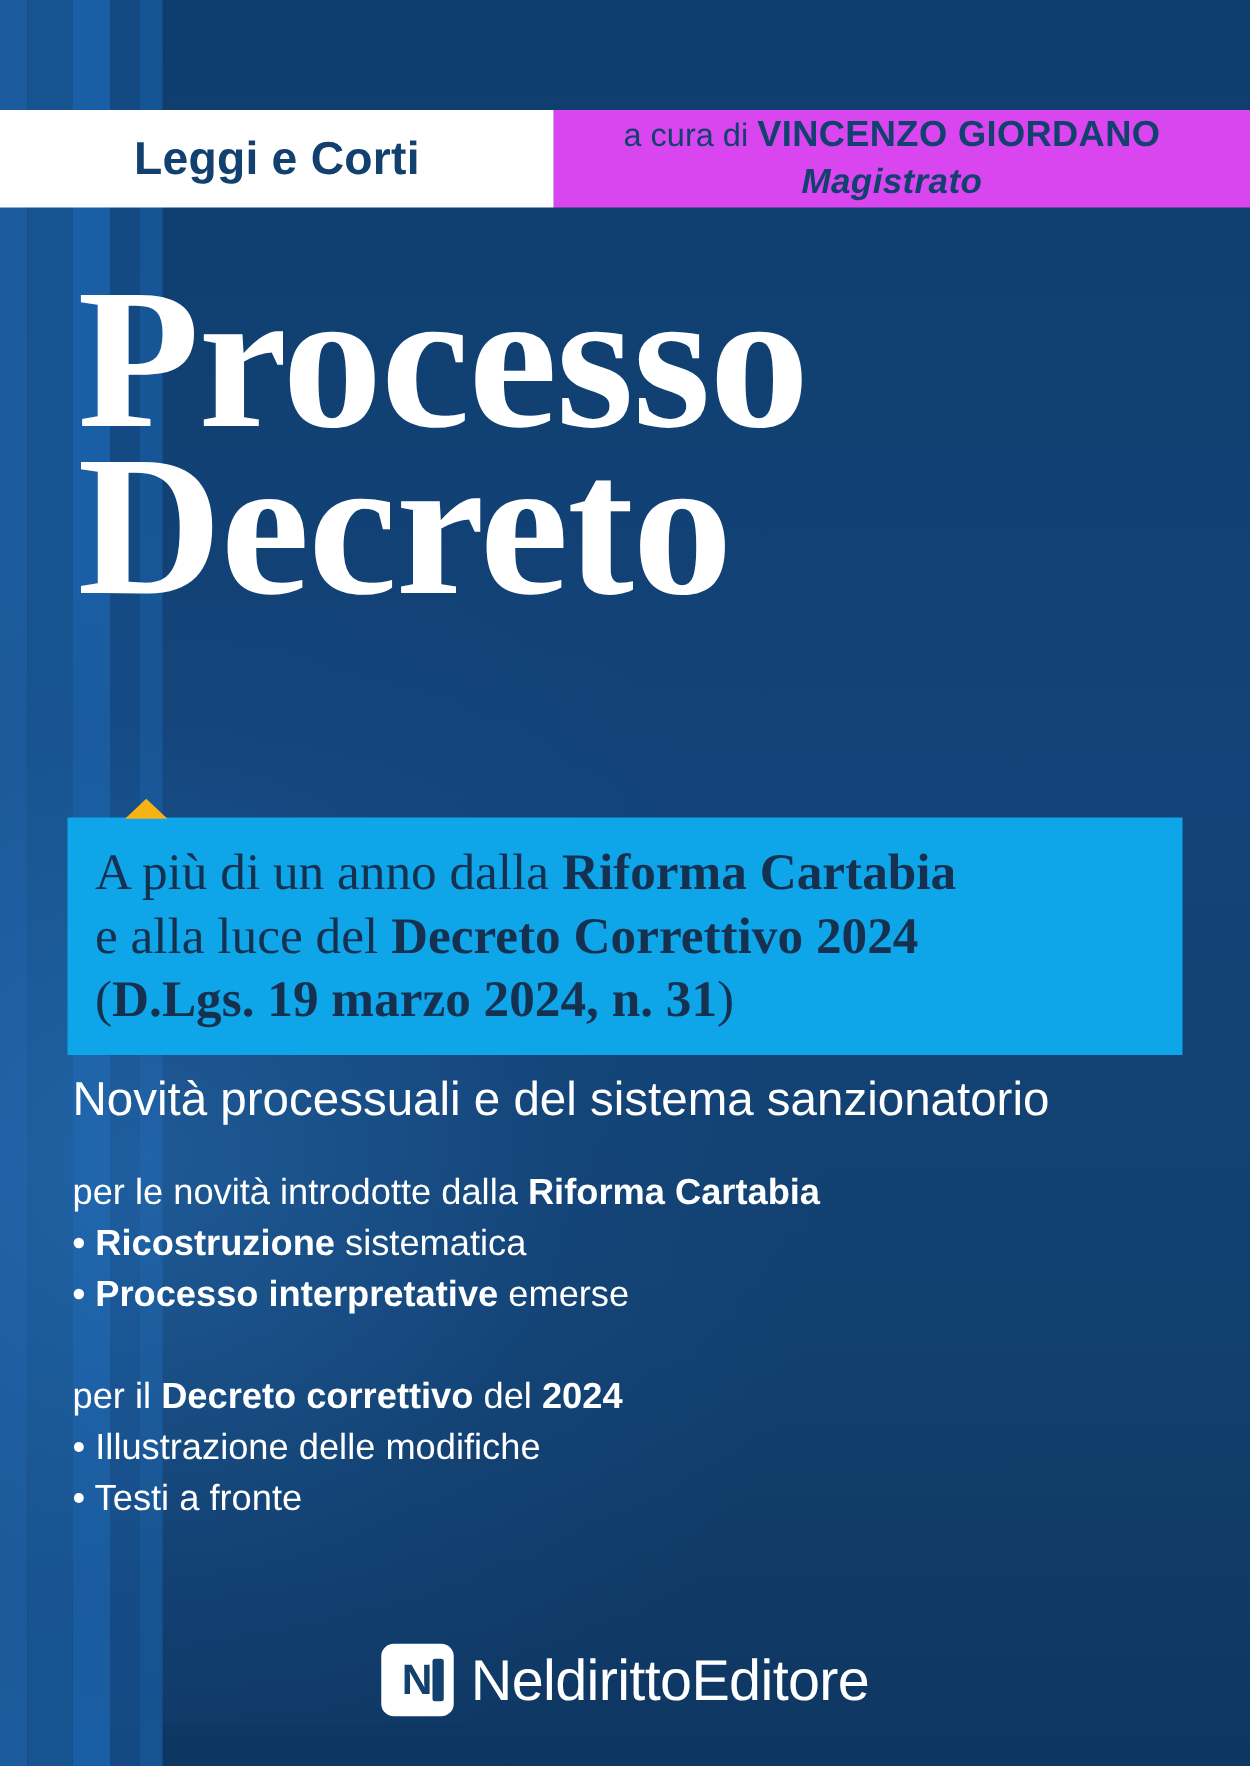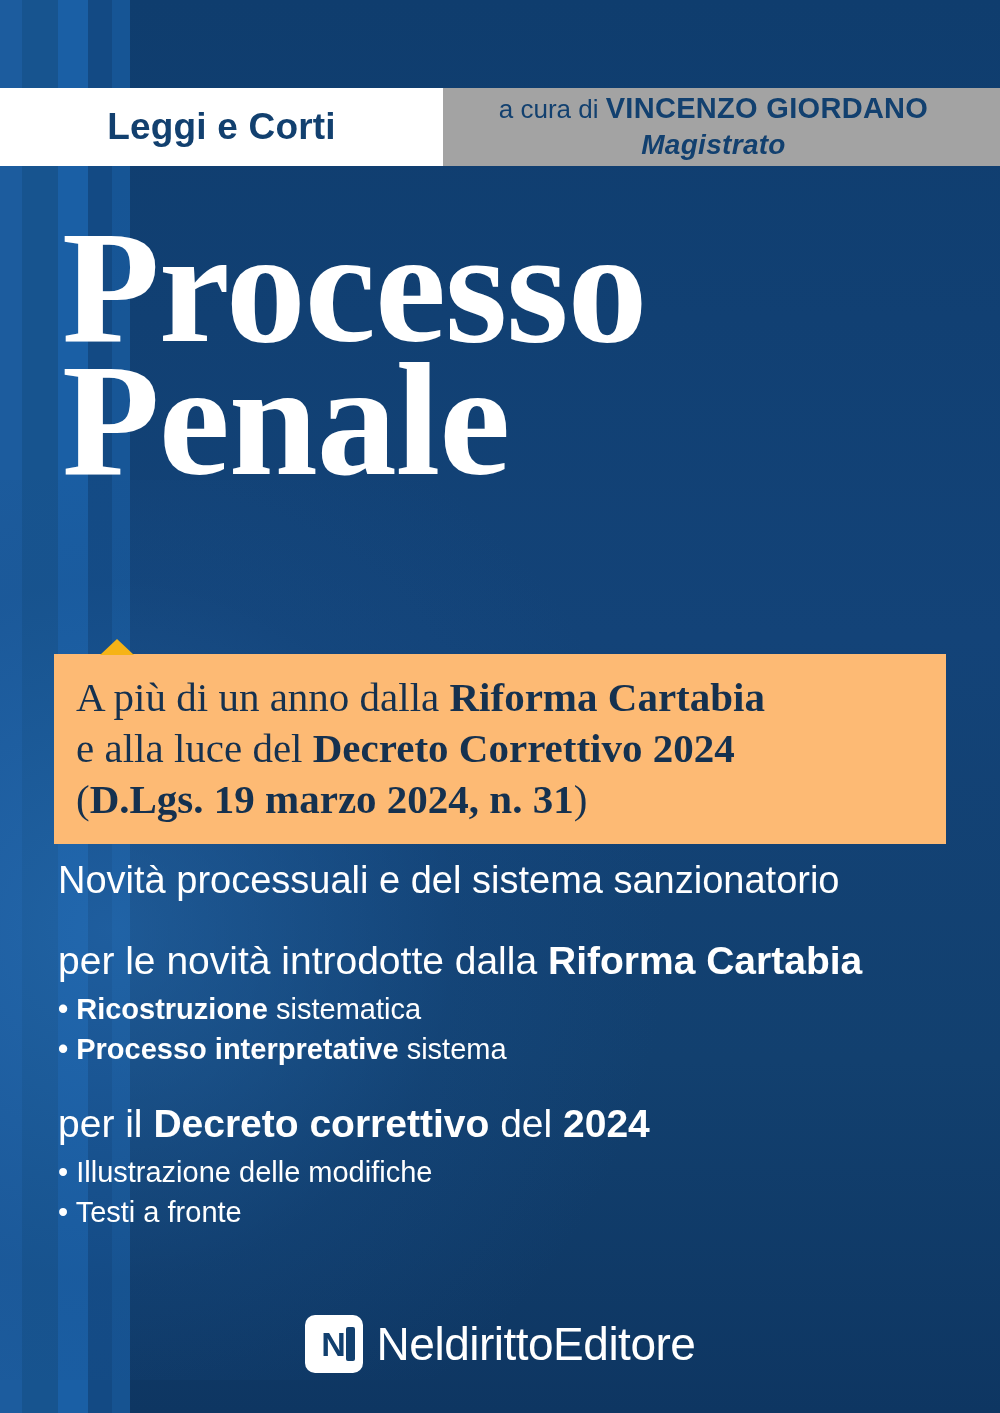--- a/index.html
+++ b/index.html
@@ -62,21 +62,21 @@
     justify-content: center;
   }
   .header-left span {
     color: #12406f;
     font-size: 37px;
     font-weight: bold;
     letter-spacing: .2px;
   }
   .header-right {
     flex: 1;
-    background: #a3a3a3;
+    background: #d946ef;
     display: flex;
     flex-direction: column;
     align-items: center;
     justify-content: center;
     padding-right: 16px;
   }
   .curator-line {
     color: #12406f;
     font-size: 26px;
     line-height: 1.1;
@@ -112,21 +112,21 @@
   .t1 { font-size: 118px; }
   .t2 { font-size: 160px; margin-top: 2px; }
   .t3 { font-size: 160px; margin-top: -14px; }
 
   
   .callout {
     position: absolute;
     left: 54px;
     top: 654px;
     width: 892px;
-    background: #fdba74;
+    background: #0ea5e9;
     padding: 18px 22px 20px 22px;
     box-sizing: border-box;
   }
   .callout::before {
     content: "";
     position: absolute;
     left: 46px;
     top: -15px;
     width: 0; height: 0;
     border-left: 17px solid transparent;
@@ -156,21 +156,21 @@
   
   .group {
     position: absolute;
     left: 58px;
     width: 900px;
     color: #ffffff;
   }
   .group-1 { top: 935px; }
   .group-2 { top: 1098px; }
   .group-head {
-    font-size: 39px;
+    font-size: 29px;
     line-height: 1.35;
     margin-bottom: 2px;
   }
   .group-head b { font-weight: bold; }
   .bullet {
     font-size: 29px;
     line-height: 1.3;
     margin-top: 3px;
   }
   .bullet b { font-weight: bold; }
@@ -235,21 +235,21 @@
     <div class="header-right">
       <div class="curator-line">
         <span>a cura di </span><b>VINCENZO GIORDANO</b>
       </div>
       <div class="curator-role">Magistrato</div>
     </div>
   </div>
 
   <div class="title-block">
     <div class="title-line t2">Processo</div>
-    <div class="title-line t3">Penale</div>
+    <div class="title-line t3">Decreto</div>
   </div>
 
   <div class="callout">
     <p>
       <span>A più di un anno dalla </span><b>Riforma Cartabia</b>
     </p>
     <p>
       <span>e alla luce del </span><b>Decreto Correttivo 2024</b>
     </p>
     <p>
@@ -260,21 +260,21 @@
   <div class="subtitle">Novità processuali e del sistema sanzionatorio</div>
 
   <div class="group group-1">
     <div class="group-head">
       <span>per le novità introdotte dalla </span><b>Riforma Cartabia</b>
     </div>
     <div class="bullet">
       <b>• Ricostruzione </b><span>sistematica</span>
     </div>
     <div class="bullet">
-      <b>• Processo interpretative </b><span>sistema</span>
+      <b>• Processo interpretative </b><span>emerse</span>
     </div>
   </div>
 
   <div class="group group-2">
     <div class="group-head">
       <span>per il </span><b>Decreto correttivo</b><span> del </span><b>2024</b>
     </div>
     <div class="bullet">
       <span>• Illustrazione delle modifiche</span>
     </div>

